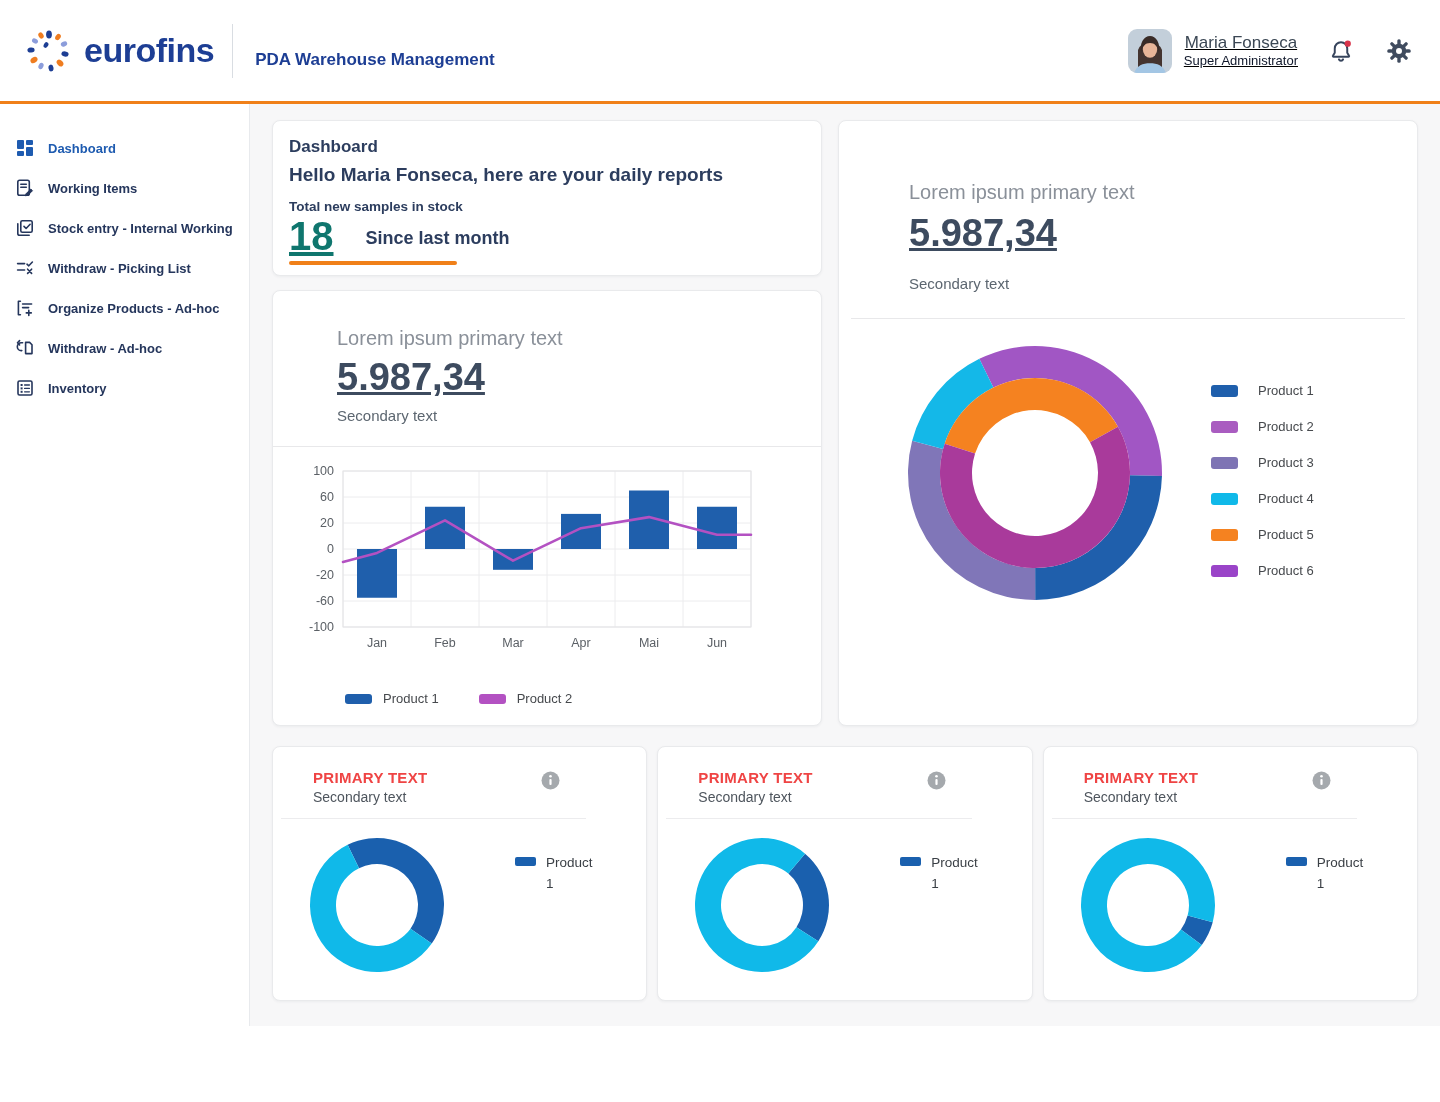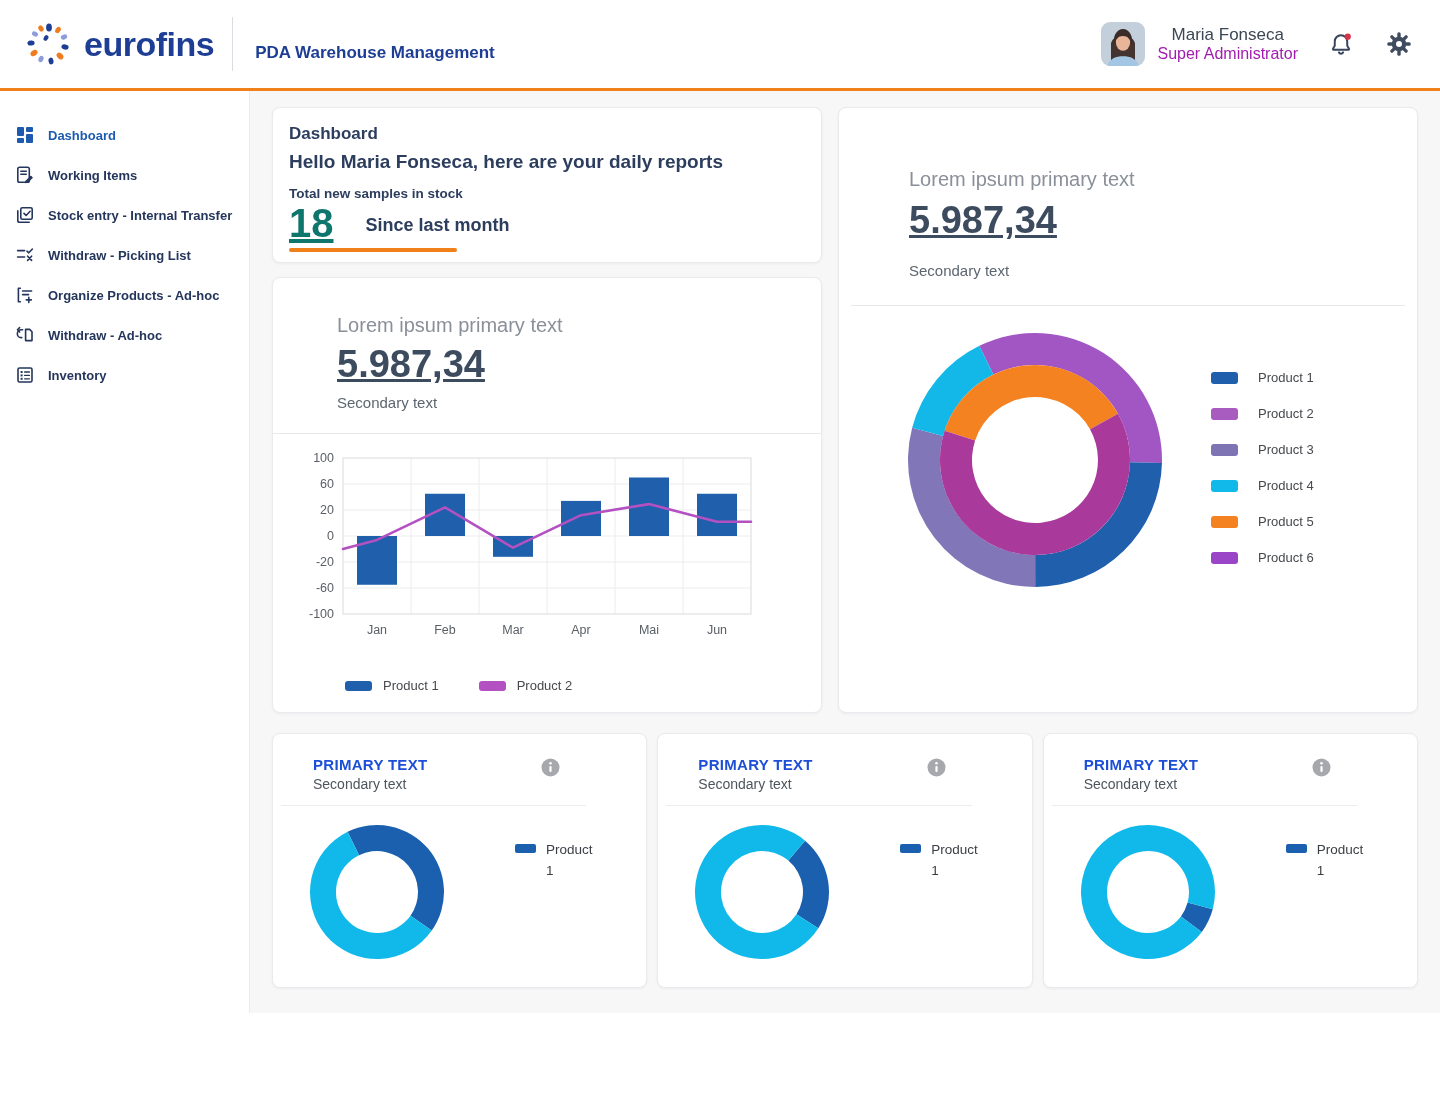--- a/index.html
+++ b/index.html
@@ -1,28 +1,28 @@
 <!DOCTYPE html>
 <html><head>
 <meta charset="utf-8">
 <style>
   * { margin:0; padding:0; box-sizing:border-box; }
   html,body { width:1440px; height:1102px; background:#ffffff; font-family:"Liberation Sans", sans-serif; }
 
   
-  .topbar { height:91px; background:#fff; border-bottom:3px solid #F08019; display:flex; align-items:center; padding:0 26px; }
+  .topbar { height:104px; background:#fff; border-bottom:3px solid #F08019; display:flex; align-items:center; padding:0 26px; }
   .brand { display:flex; align-items:center; gap:12px; }
   .logo-text { font-size:34px; font-weight:600; color:#1D3E94; letter-spacing:-0.5px; }
   .brand-divider { width:1px; height:54px; background:#d9dde2; margin:0 22px 0 18px; }
   .app-title { font-size:17px; font-weight:700; color:#1D3E94; margin-top:18px; }
-  .top-right { margin-left:auto; display:flex; align-items:center; gap:28px; }
+  .top-right { margin-left:auto; display:flex; align-items:center; gap:28px;text-decoration:underline; }
   .user-chip { display:flex; align-items:center; gap:12px; cursor:pointer; background:none; border:none; }
   .avatar-wrap { width:44px; height:44px; border-radius:9px; overflow:hidden; display:block; }
   .user-name { font-size:17px; color:#3B4754; line-height:1.15; }
-  .user-role { font-size:16px; color:#a21caf; }
+  .user-role { font-size:13px; color:#0f172a; }
   .icon-btn { background:none; border:none; cursor:pointer; position:relative; display:flex; align-items:center; padding:2px; }
 
   
   .shell { display:flex; height:922px; }
   .sidebar { width:250px; background:#fff; border-right:1px solid #e8eaed; padding-top:24px; flex:none; }
   .nav-item { height:40px; display:flex; align-items:center; gap:13px; padding-left:15px; color:#25365C; cursor:pointer; }
   .nav-item .nav-label { font-size:13px; font-weight:700; }
   .nav-item.active { color:#1E5BB0; }
   .nav-icon { width:20px; height:20px; display:inline-flex; flex:none; }
   .nav-icon svg { width:20px; height:20px; }
@@ -65,21 +65,21 @@
   .donut-card .hdivider { margin:26px 12px 0 12px; }
   .donut-body { display:flex; margin-top:24px; }
   .donut-body svg { margin-left:66px; flex:none; }
   .donut-legend { margin-left:46px; margin-top:40px; display:flex; flex-direction:column; gap:21px; }
   .donut-legend .legend-swatch { width:27px; height:12px; }
   .donut-legend .legend-entry { gap:20px; }
 
   
   .bottom-row { grid-column:1 / span 2; display:grid; grid-template-columns:repeat(3, 1fr); gap:10px; margin-top:6px; }
   .small-card { height:255px; position:relative; padding-top:22px; }
-  .sc-title { font-size:15px; font-weight:700; color:#1d4ed8; letter-spacing:.3px; margin-left:40px; }
+  .sc-title { font-size:15px; font-weight:700; color:#ef4444; letter-spacing:.3px; margin-left:40px; }
   .sc-sub { font-size:14px; color:#4E555D; margin-left:40px; margin-top:3px; }
   .info-btn { position:absolute; top:24px; right:86px; background:none; border:none; cursor:pointer; padding:0; line-height:0; }
   .sc-divider { height:1px; background:#ececee; margin:13px 60px 0 8px; }
   .sc-body { display:flex; padding:18px 0 0 36px; }
   .sc-legend { display:flex; margin-left:70px; margin-top:16px; gap:10px; align-items:flex-start; }
   .sc-swatch { width:21px; height:9px; border-radius:2px; margin-top:4px; display:inline-block; }
   .sc-legend-label { font-size:13.5px; color:#3A3F45; width:46px; line-height:1.55; }
 
   svg text { font-family:"Liberation Sans", sans-serif; }
 </style>
@@ -176,21 +176,21 @@
 
 
     <div class="nav-item">
       <span class="nav-icon">
           <svg viewBox="0 0 20 20" fill="none" stroke="currentColor" stroke-width="1.6" stroke-linecap="round" stroke-linejoin="round">
             <rect x="5.8" y="2.8" width="11.4" height="11.4" rx="1.5"></rect>
             <path d="M9 8.4l2.1 2.1 4-4.2"></path>
             <path d="M2.8 5.8v9.6a1.8 1.8 0 001.8 1.8h9.6"></path>
           </svg>
         </span>
-      <span class="nav-label">Stock entry - Internal Transfer</span>
+      <span class="nav-label">Stock entry - Internal Working</span>
     </div>
 
     <div class="nav-item">
       <span class="nav-icon">
           <svg viewBox="0 0 20 20" fill="none" stroke="currentColor" stroke-width="1.6" stroke-linecap="round" stroke-linejoin="round">
             <path d="M2.6 5.6h7M2.6 12h7"></path>
             <path d="M12 6.2l1.8 1.6 3.6-3.8"></path>
             <path d="M12.6 11.2l4 4.2M16.6 11.2l-4 4.2"></path>
           </svg>
         </span>

